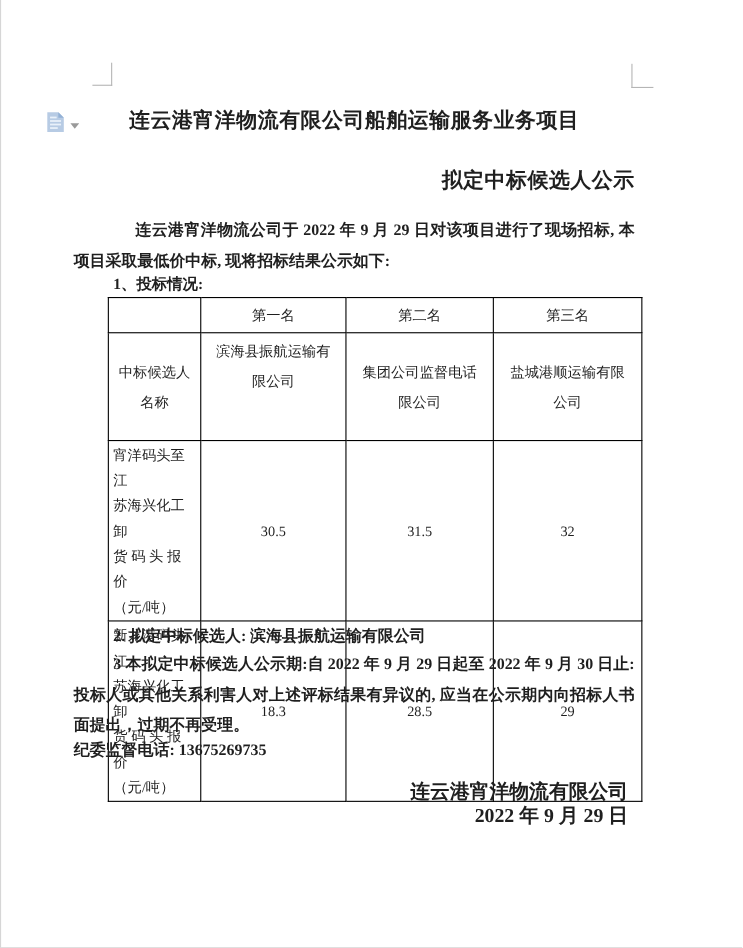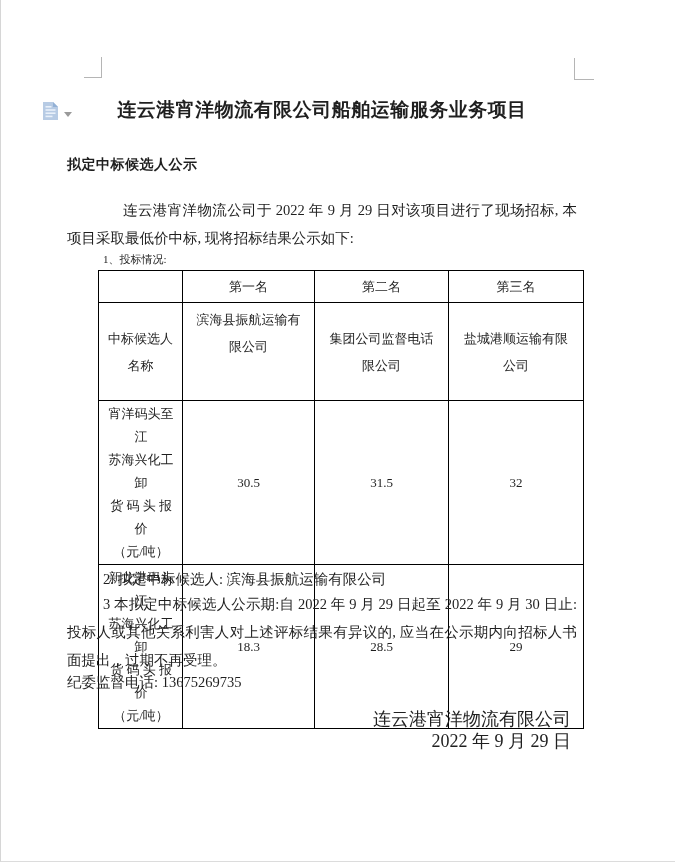--- a/index.html
+++ b/index.html
@@ -18,45 +18,45 @@
   .crop.tl { left:83px;  top:57px; width:18px; height:21px;
              border-right:1px solid #b5b5b5; border-bottom:1px solid #b5b5b5; }
   .crop.tr { left:573px; top:58px; width:20px; height:22px;
              border-left:1px solid #b5b5b5;  border-bottom:1px solid #b5b5b5; }
 
   
   .doc-widget { position:absolute; left:40px; top:101px; display:flex; align-items:center; gap:4px; cursor:pointer; }
   .doc-widget .caret { width:0; height:0; border-left:4px solid transparent;
                        border-right:4px solid transparent; border-top:5px solid #9a9a9a; margin-top:2px; }
 
-  .blk { position:absolute; }
+  .blk { position:absolute;font-weight:bold; }
 
   .title    { left:66px; width:510px; top:96px;  text-align:center; font-size:19px; font-weight:bold; line-height:28px; letter-spacing:0.5px; }
-  .subtitle { left:66px; width:510px; top:151px; text-align:left; font-size:14px; font-weight:bold; line-height:28px; letter-spacing:0.5px; }
+  .subtitle { left:66px; width:510px; top:151px; text-align:right; font-size:19px; font-weight:bold; line-height:28px; letter-spacing:0.5px; }
 
   .para { left:66px; width:510px; font-size:14.5px; line-height:28px; text-align:justify; }
   .para1 { top:196px; text-indent:56px; }
-  .sec1  { top:249px; left:66px; width:510px; font-size:11px; line-height:21px; padding-left:36px; }
+  .sec1  { top:249px; left:66px; width:510px; font-size:14px; line-height:21px; padding-left:36px; }
   .sec2  { top:569px; left:66px; width:510px; font-size:14.5px; line-height:21px; padding-left:36px; }
   .para3 { top:590px; text-indent:36px; }
 
   .phones { left:66px; top:672px; width:510px; font-size:14.5px; line-height:21.5px; }
 
   .sig { right:104px; top:708px; text-align:right; font-size:18px; line-height:22px; }
 
   table.bid-table { position:absolute; left:97px; top:270px; border-collapse:collapse; table-layout:fixed; }
   .bid-table td {
     border:1px solid #000; font-size:13px; text-align:center; vertical-align:middle;
     white-space:pre-line; line-height:27px; padding:1px 3px; overflow:hidden;
   }
   .bid-table tr.r-head { height:32px; }
   .bid-table tr.r-name { height:98px; }
   .bid-table tr.r-p1   { height:95px; }
   .bid-table tr.r-p2   { height:92px; }
-  .bid-table td.lbl-route { text-align:center; line-height:23px; padding-left:4px; }
+  .bid-table td.lbl-route { text-align:left; line-height:23px; padding-left:4px; }
   .bid-table td.v-top { vertical-align:top; padding-top:3px; }
 </style>
 </head>
 <body>
 
 <div class="screen">
 
   <div class="crop tl"></div>
   <div class="crop tr"></div>
 

